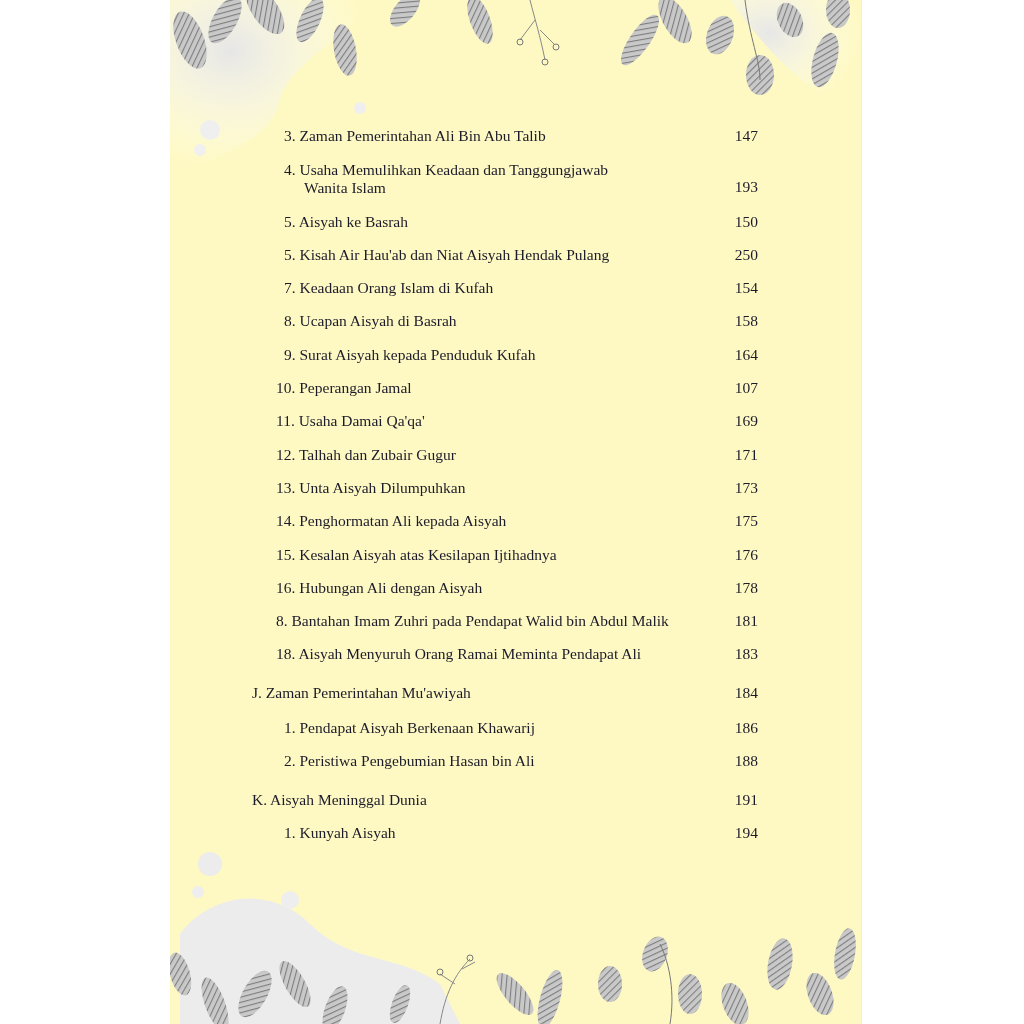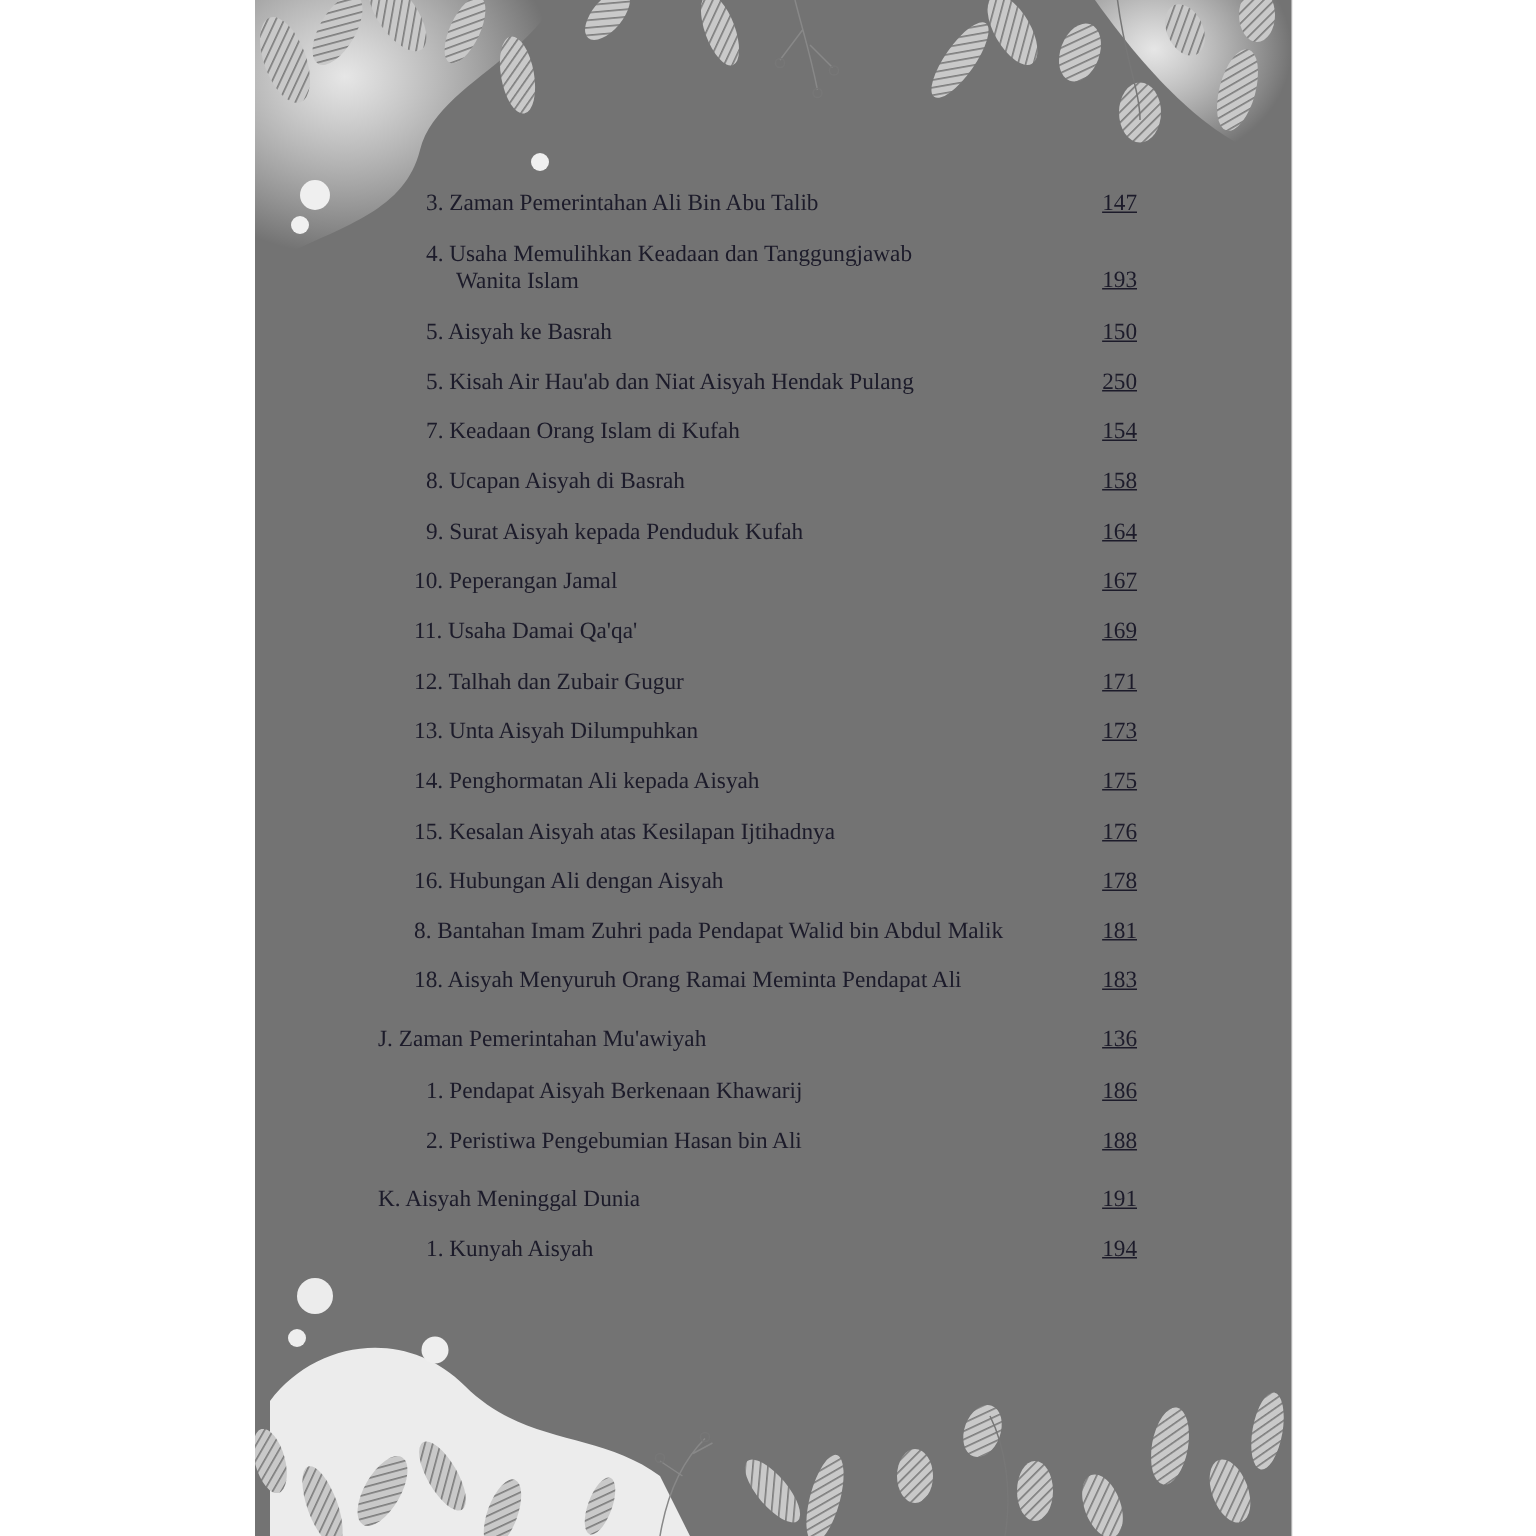--- a/index.html
+++ b/index.html
@@ -9,21 +9,21 @@
       height: 1024px;
       background: #ffffff;
       overflow: hidden;
     }
     .page {
       position: absolute;
       left: 170px;
       top: 0;
       width: 691px;
       height: 1024px;
-      background: #737373;
+      background: #fef9c3;
       overflow: hidden;
       box-shadow: 1px 0 0 #ececec;
     }
     .decor {
       position: absolute;
       left: 0;
       width: 691px;
       pointer-events: none;
     }
     .decor-top { top: 0; height: 170px; }
@@ -50,21 +50,20 @@
     }
     .row .label .cont {
       display: block;
       padding-left: 20px;
     }
     .row .page-num {
       position: absolute;
       right: 103px;
       text-align: right;
       white-space: nowrap;
-      text-decoration: underline;
     }
     .lvl-sub .label { left: 114px; }
     .lvl-sub2 .label { left: 106px; }
     .lvl-sec .label { left: 82px; }
   </style>
 </head>
 <body>
 
 <div class="page">
 
@@ -172,21 +171,21 @@
       <span class="page-num">158</span>
     </div>
 
     <div class="row lvl-sub" style="top:346px">
       <span class="label">9. Surat Aisyah kepada Penduduk Kufah</span>
       <span class="page-num">164</span>
     </div>
 
     <div class="row lvl-sub2" style="top:379px">
       <span class="label">10. Peperangan Jamal</span>
-      <span class="page-num">167</span>
+      <span class="page-num">107</span>
     </div>
 
     <div class="row lvl-sub2" style="top:412px">
       <span class="label">11. Usaha Damai Qa'qa'</span>
       <span class="page-num">169</span>
     </div>
 
     <div class="row lvl-sub2" style="top:446px">
       <span class="label">12. Talhah dan Zubair Gugur</span>
       <span class="page-num">171</span>
@@ -217,21 +216,21 @@
       <span class="page-num">181</span>
     </div>
 
     <div class="row lvl-sub2" style="top:645px">
       <span class="label">18. Aisyah Menyuruh Orang Ramai Meminta Pendapat Ali</span>
       <span class="page-num">183</span>
     </div>
 
     <div class="row lvl-sec" style="top:684px">
       <span class="label">J. Zaman Pemerintahan Mu'awiyah</span>
-      <span class="page-num">136</span>
+      <span class="page-num">184</span>
     </div>
 
     <div class="row lvl-sub" style="top:719px">
       <span class="label">1. Pendapat Aisyah Berkenaan Khawarij</span>
       <span class="page-num">186</span>
     </div>
 
     <div class="row lvl-sub" style="top:752px">
       <span class="label">2. Peristiwa Pengebumian Hasan bin Ali</span>
       <span class="page-num">188</span>

